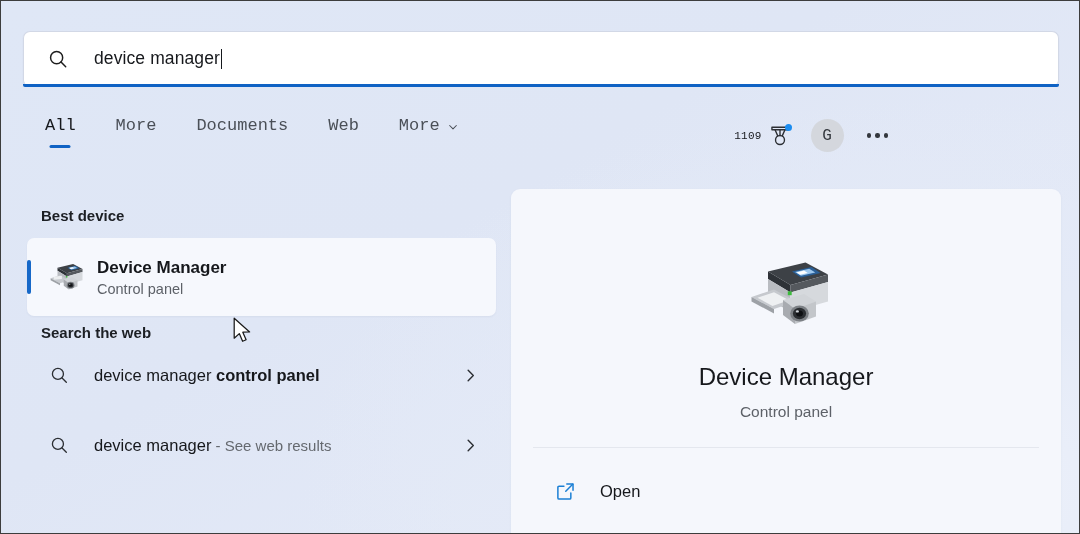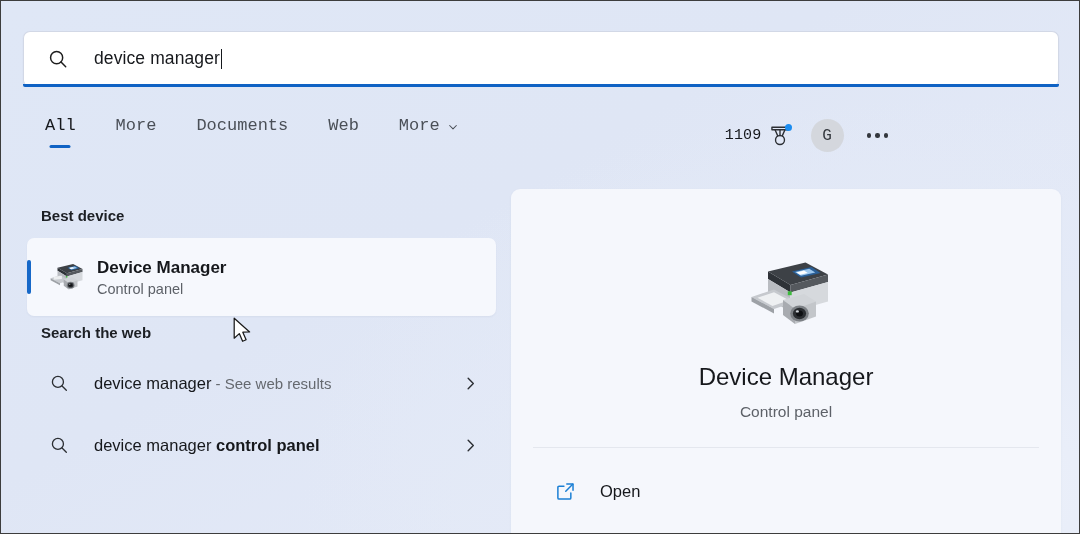--- a/index.html
+++ b/index.html
@@ -111,21 +111,21 @@
     display: flex;
     align-items: center;
     gap: 20px;
   }
   .rewards {
     display: flex;
     align-items: center;
     gap: 7px;
   }
   .rewards-count {
-    font-size: 15px;
+    font-size: 11px;
     color: #16181c;
     letter-spacing: .2px;
   }
   .rewards-icon-wrap { position: relative; width: 22px; height: 24px; }
   .rewards-icon { width: 22px; height: 24px; color: #2c2f34; }
   .rewards-dot {
     position: absolute;
     right: -1px; top: 0px;
     width: 7px; height: 7px;
     border-radius: 50%;
@@ -381,38 +381,38 @@
       </svg>
 
       <div class="bm-text">
         <span class="bm-title">Device Manager</span>
         <span class="bm-sub">Control panel</span>
       </div>
     </div>
 
     <div class="section-title web">Search the web</div>
 
+    <div class="webrow second">
+      <svg class="mag-sm" viewBox="0 0 24 24" fill="none" stroke="currentColor" stroke-width="1.5">
+        <circle cx="10.2" cy="10.2" r="6.3"></circle>
+        <line x1="14.9" y1="14.9" x2="19.8" y2="19.8" stroke-linecap="round"></line>
+      </svg>
+      <span class="web-label"><span>device manager </span><span class="strong">control panel</span></span>
+      <svg class="chev-right" viewBox="0 0 16 16" fill="none" stroke="currentColor" stroke-width="1.5" stroke-linecap="round" stroke-linejoin="round">
+        <polyline points="5.5,2.5 11,8 5.5,13.5"></polyline>
+      </svg>
+    </div>
+
     <div class="webrow first">
       <svg class="mag-sm" viewBox="0 0 24 24" fill="none" stroke="currentColor" stroke-width="1.5">
         <circle cx="10.2" cy="10.2" r="6.3"></circle>
         <line x1="5.6" y1="15" x2="14.9" y2="15" stroke="none"></line>
         <line x1="14.9" y1="14.9" x2="19.8" y2="19.8" stroke-linecap="round"></line>
       </svg>
       <span class="web-label"><span>device manager</span><span class="muted"> - See web results</span></span>
-      <svg class="chev-right" viewBox="0 0 16 16" fill="none" stroke="currentColor" stroke-width="1.5" stroke-linecap="round" stroke-linejoin="round">
-        <polyline points="5.5,2.5 11,8 5.5,13.5"></polyline>
-      </svg>
-    </div>
-
-    <div class="webrow second">
-      <svg class="mag-sm" viewBox="0 0 24 24" fill="none" stroke="currentColor" stroke-width="1.5">
-        <circle cx="10.2" cy="10.2" r="6.3"></circle>
-        <line x1="14.9" y1="14.9" x2="19.8" y2="19.8" stroke-linecap="round"></line>
-      </svg>
-      <span class="web-label"><span>device manager </span><span class="strong">control panel</span></span>
       <svg class="chev-right" viewBox="0 0 16 16" fill="none" stroke="currentColor" stroke-width="1.5" stroke-linecap="round" stroke-linejoin="round">
         <polyline points="5.5,2.5 11,8 5.5,13.5"></polyline>
       </svg>
     </div>
   </div>
 
   <div class="preview">
 
     <svg class="dm-icon-lg" viewBox="0 0 64 64">
       <polygon points="20,17 45,11 60,19 35,26" fill="#3d4146"></polygon>

